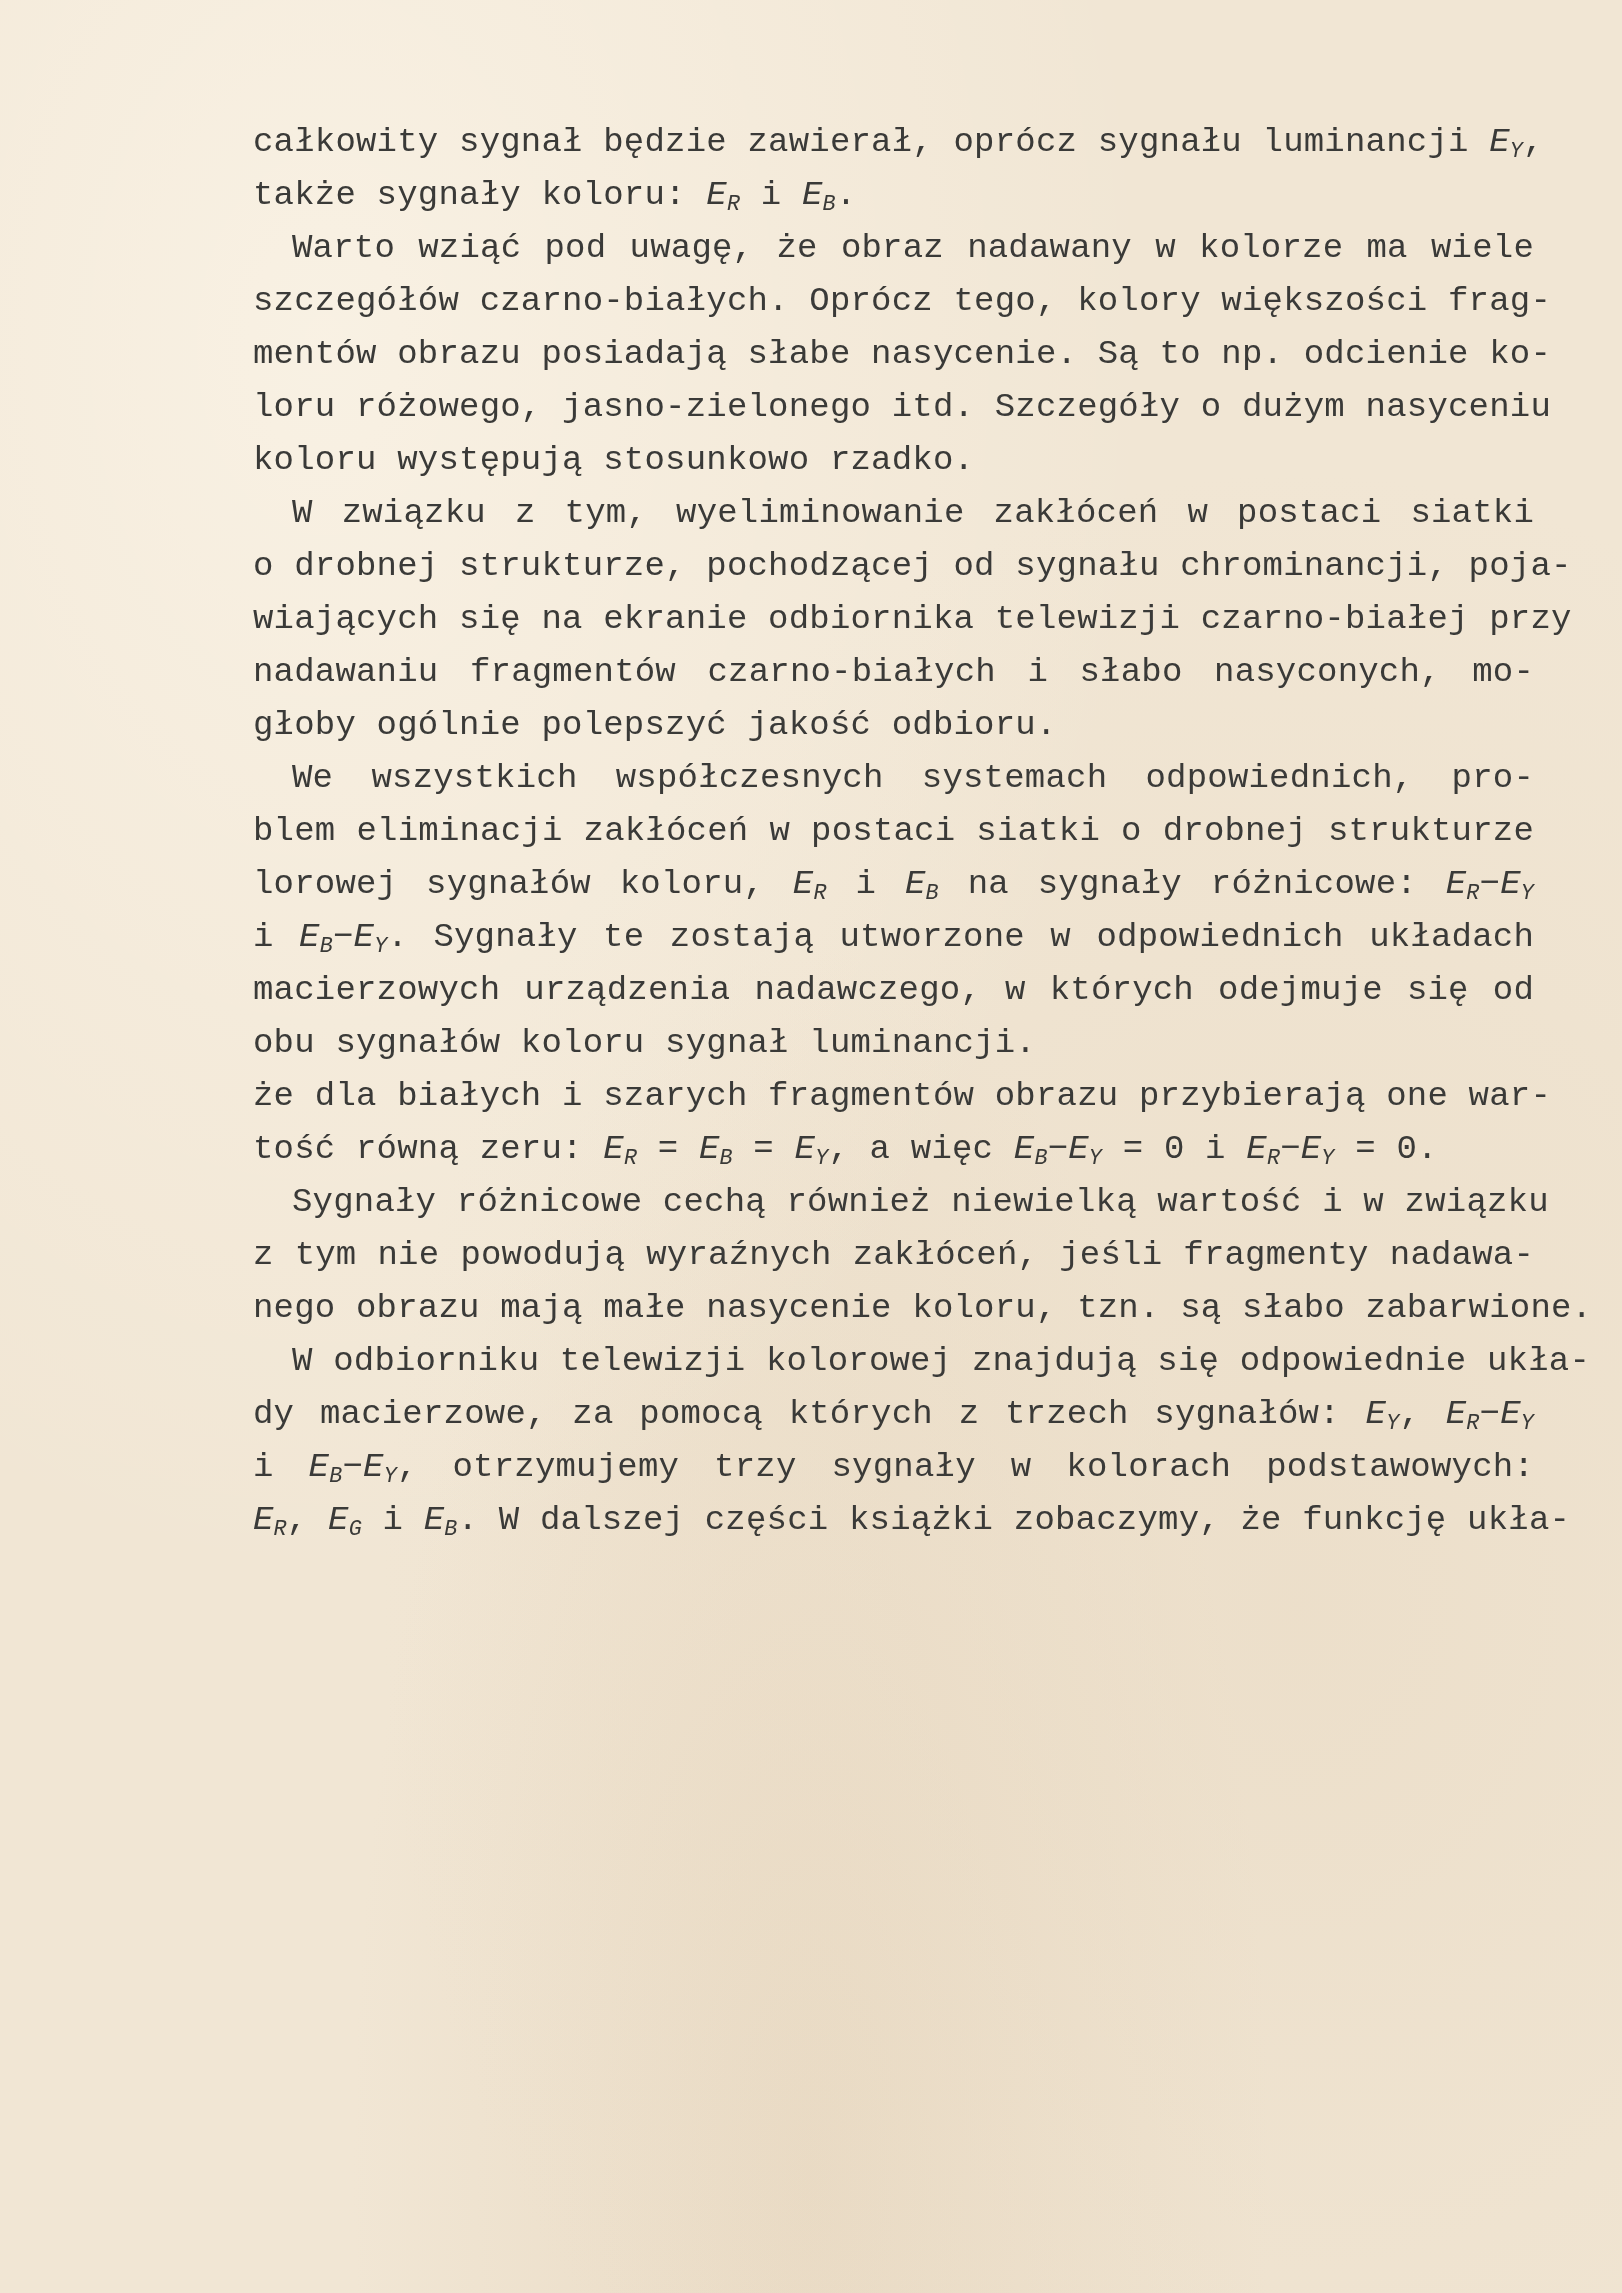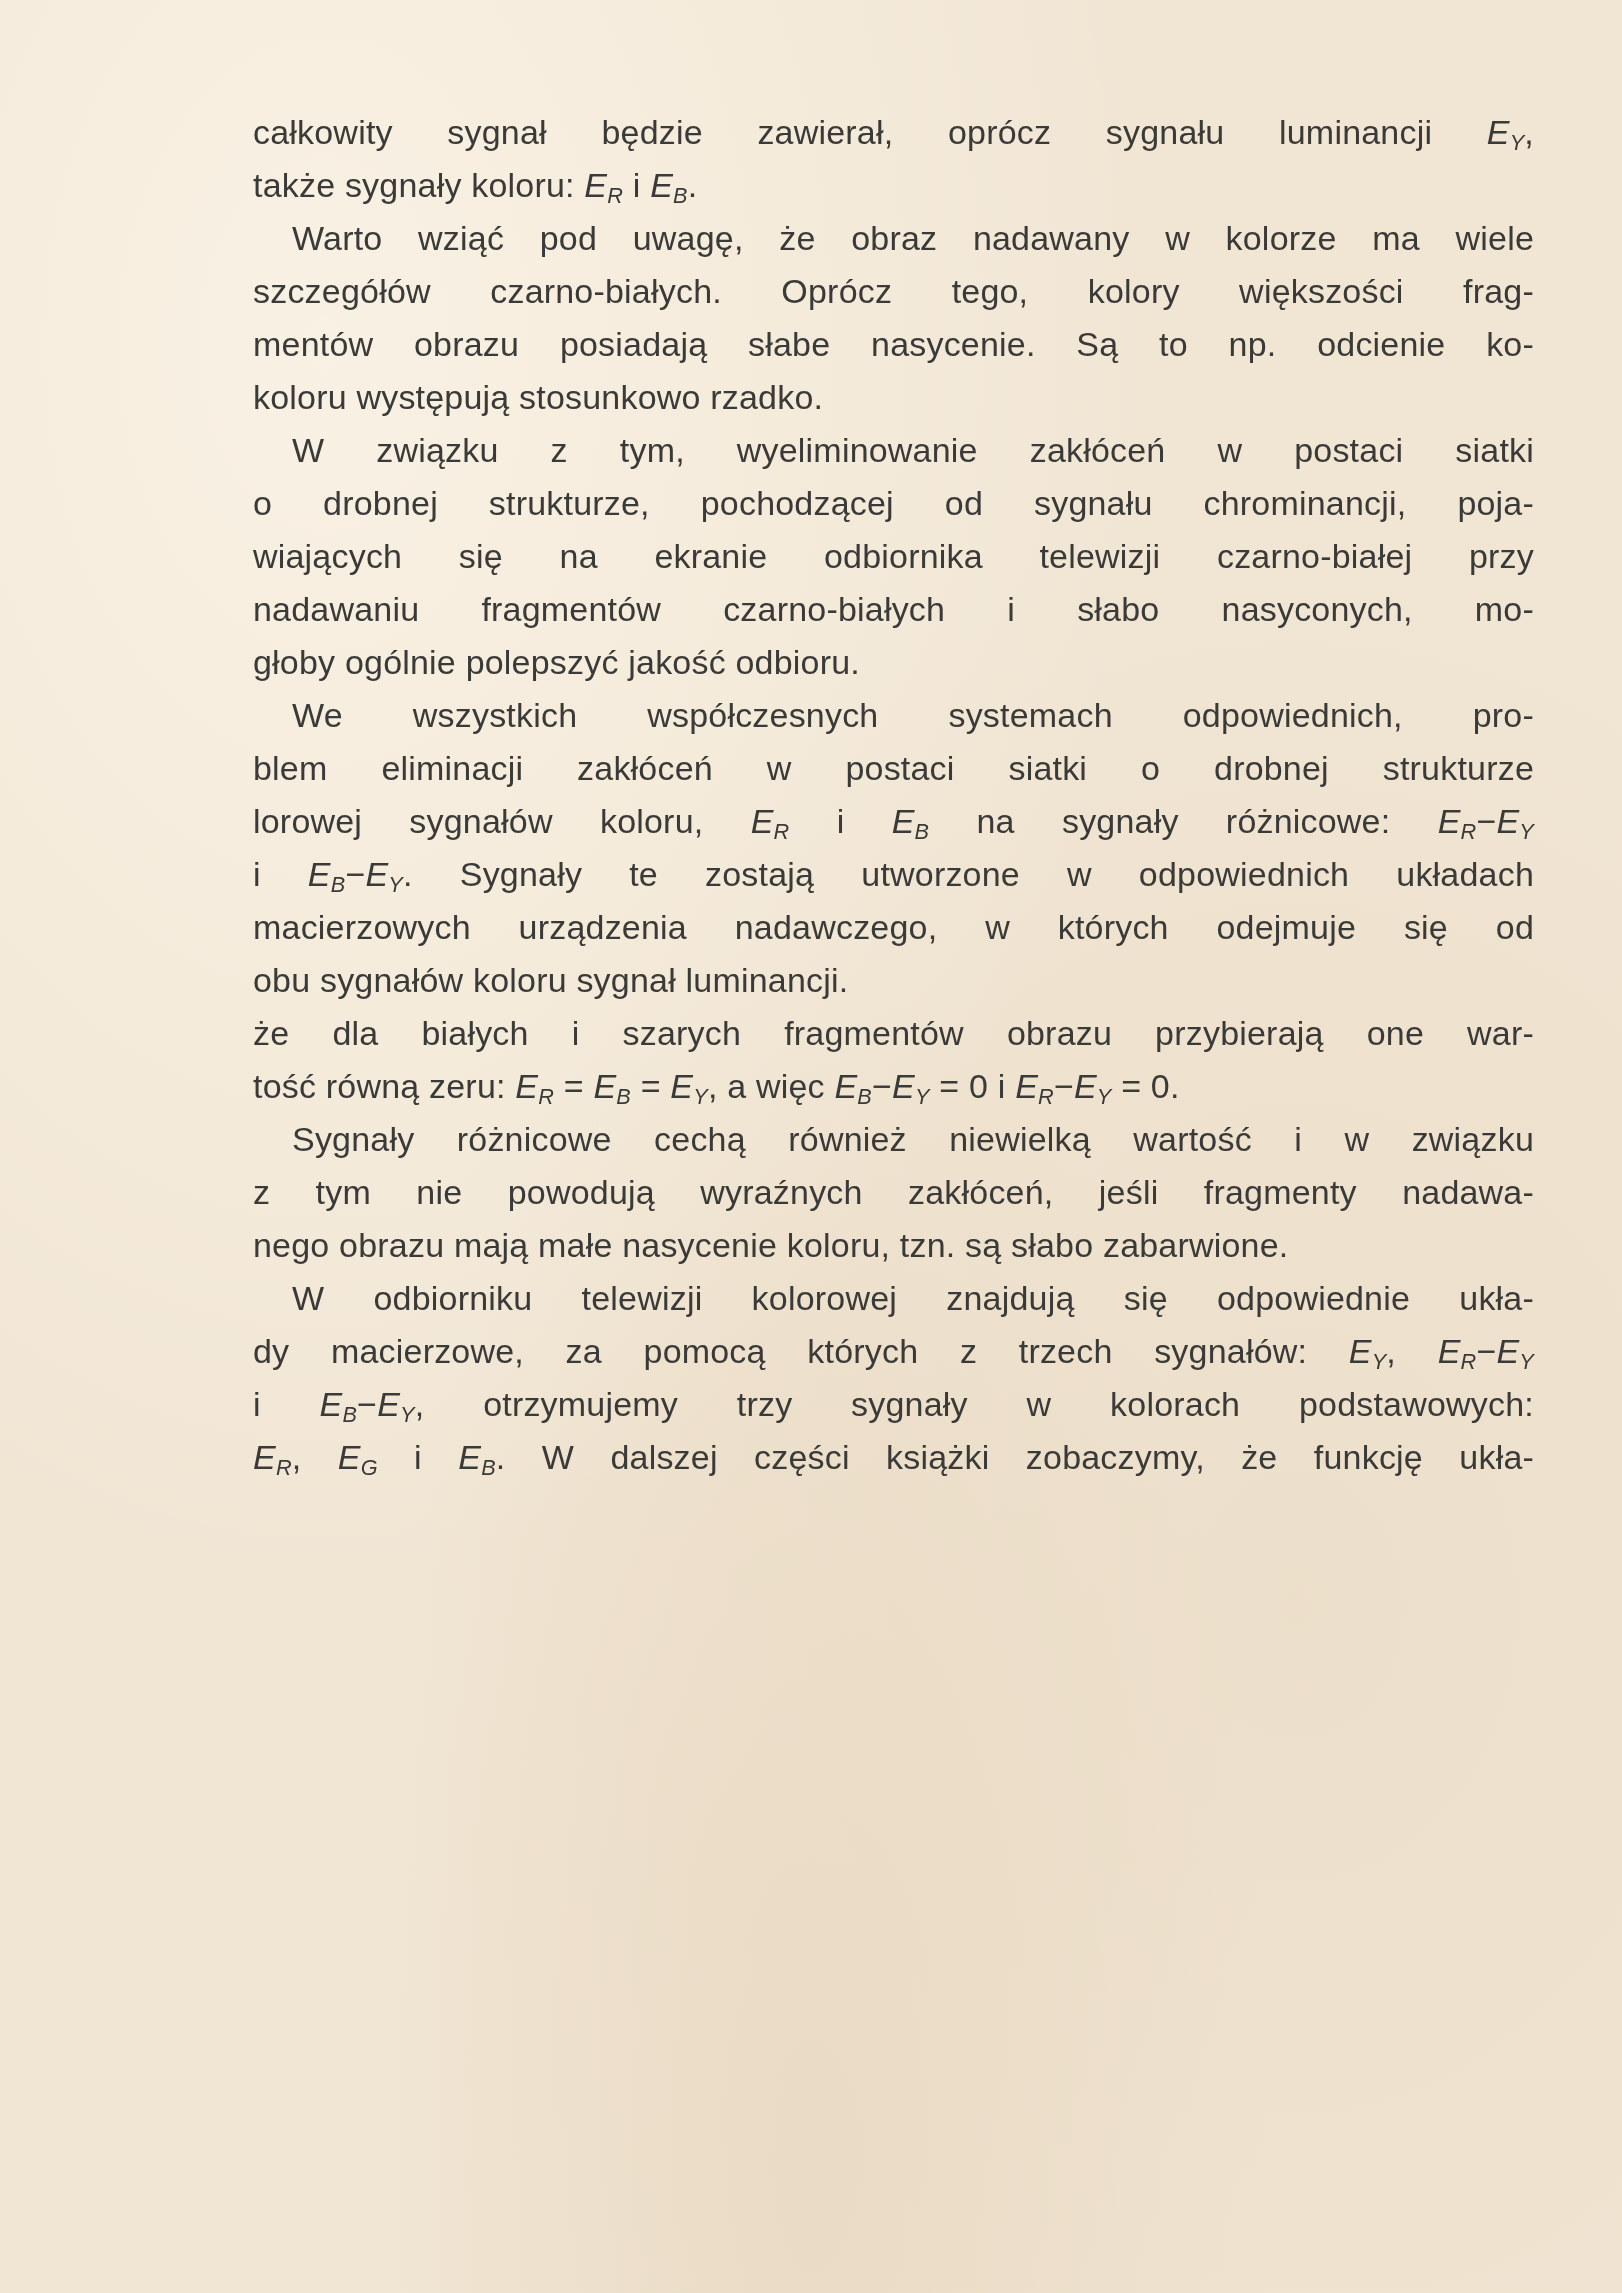--- a/index.html
+++ b/index.html
@@ -13,23 +13,23 @@
       background-image:
         radial-gradient(ellipse at 20% 15%, rgba(255,250,240,0.55) 0%, rgba(255,250,240,0) 45%),
         radial-gradient(ellipse at 80% 70%, rgba(230,214,190,0.45) 0%, rgba(230,214,190,0) 50%),
         radial-gradient(ellipse at 50% 95%, rgba(226,208,182,0.5) 0%, rgba(226,208,182,0) 40%);
       position: relative;
       overflow: hidden;
     }
     .page {
       position: absolute;
       left: 214px;
-      top: 106px;
+      top: 116px;
       width: 1320px;
-      font-family: Liberation Sans, sans-serif;
+      font-family: Liberation Mono, monospace;
       font-size: 34px;
       line-height: 53px;
       color: #3a3a38;
       text-align: justify;
       letter-spacing: 0.2px;
     }
     .para {
       margin: 0;
       text-indent: 39px;
     }
@@ -60,20 +60,21 @@
 
 <div class="page" id="page-root" style="color: rgb(58, 58, 56);">
     <div class="para">
       <span class="line">całkowity sygnał będzie zawierał, oprócz sygnału luminancji <span class="sym">E<span class="sub">Y</span></span>,</span>
       <span class="line last">także sygnały koloru: <span class="sym">E<span class="sub">R</span></span> i <span class="sym">E<span class="sub">B</span></span>.</span>
     </div>
     <div class="para">
       <span class="line indent">Warto wziąć pod uwagę, że obraz nadawany w kolorze ma wiele</span>
       <span class="line">szczegółów czarno-białych. Oprócz tego, kolory większości frag-</span>
       <span class="line">mentów obrazu posiadają słabe nasycenie. Są to np. odcienie ko-</span>
+      <span class="line">loru różowego, jasno-zielonego itd. Szczegóły o dużym nasyceniu</span>
       <span class="line last">koloru występują stosunkowo rzadko.</span>
     </div>
     <div class="para">
       <span class="line indent">W związku z tym, wyeliminowanie zakłóceń w postaci siatki</span>
       <span class="line">o drobnej strukturze, pochodzącej od sygnału chrominancji, poja-</span>
       <span class="line">wiających się na ekranie odbiornika telewizji czarno-białej przy</span>
       <span class="line">nadawaniu fragmentów czarno-białych i słabo nasyconych, mo-</span>
       <span class="line last">głoby ogólnie polepszyć jakość odbioru.</span>
     </div>
     <div class="para">

